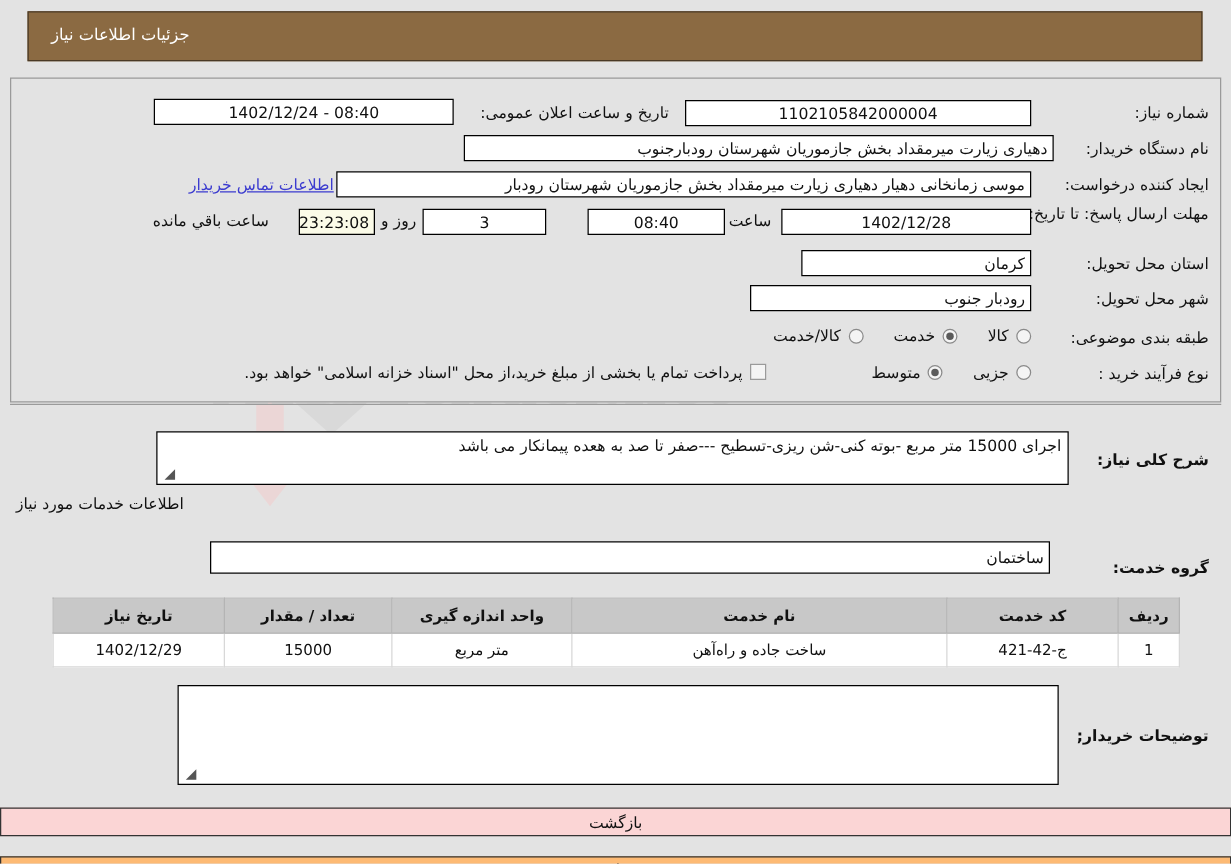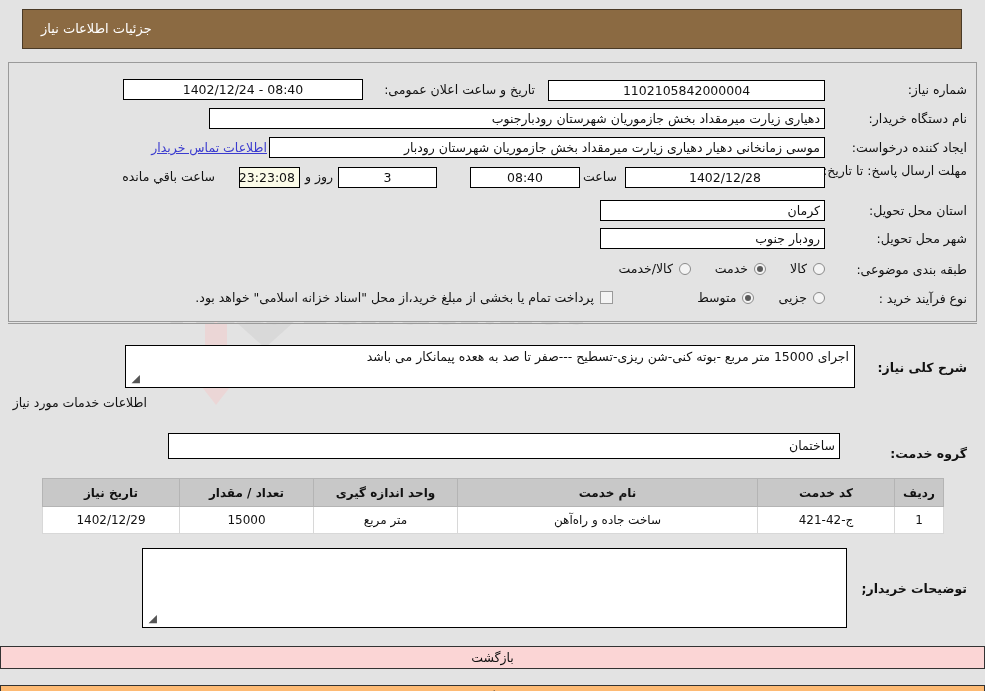--- a/index.html
+++ b/index.html
@@ -313,37 +313,37 @@
 
   <div class="panel-top"></div>
   <div class="panel-divider"></div>
 
   <div class="lbl-r" style="top:82px;">شماره نیاز:</div>
   <div class="fld" style="right:160px;top:80px;width:277px;">1102105842000004</div>
   <div class="lbl" style="position:absolute;right:450px;top:82px;z-index:3;text-align:right;">تاریخ و ساعت اعلان عمومی:</div>
   <div class="fld" style="right:622px;top:79px;width:240px;">08:40 - 1402/12/24</div>
 
   <div class="lbl-r" style="top:111px;">نام دستگاه خریدار:</div>
-  <div class="fld rtl-right" style="right:160px;top:108px;width:616px;">دهیاری زیارت میرمقداد بخش جازموریان شهرستان رودبارجنوب</div>
+  <div class="fld rtl-right" style="right:142px;top:108px;width:472px;">دهیاری زیارت میرمقداد بخش جازموریان شهرستان رودبارجنوب</div>
 
   <div class="lbl-r" style="top:140px;">ایجاد کننده درخواست:</div>
   <div class="fld rtl-right" style="right:160px;top:137px;width:556px;">موسی زمانخانی دهیار دهیاری زیارت میرمقداد بخش جازموریان شهرستان رودبار</div>
   <a class="link" style="right:718px;top:140px;" href="#">اطلاعات تماس خریدار</a>
 
   <div class="lbl-r lbl-two" style="top:163px;">مهلت ارسال پاسخ: تا تاریخ:</div>
   <div class="fld" style="right:160px;top:167px;width:200px;">1402/12/28</div>
   <div class="lbl" style="position:absolute;right:368px;top:169px;z-index:3;">ساعت</div>
   <div class="fld" style="right:405px;top:167px;width:110px;">08:40</div>
   <div class="fld" style="right:548px;top:167px;width:99px;">3</div>
   <div class="lbl" style="position:absolute;right:652px;top:169px;z-index:3;">روز و</div>
   <div class="fld yellowish" style="right:685px;top:167px;width:61px;">23:23:08</div>
   <div class="lbl" style="position:absolute;right:770px;top:169px;z-index:3;text-align:center;">ساعت باقي مانده</div>
 
   <div class="lbl-r" style="top:203px;">استان محل تحویل:</div>
-  <div class="fld rtl-right" style="right:160px;top:200px;width:225px;">کرمان</div>
+  <div class="fld rtl-right" style="right:160px;top:200px;width:184px;">کرمان</div>
 
   <div class="lbl-r" style="top:231px;">شهر محل تحویل:</div>
   <div class="fld rtl-right" style="right:160px;top:228px;width:225px;">رودبار جنوب</div>
 
   <div class="lbl-r" style="top:262px;">طبقه بندی موضوعی:</div>
   <div class="radio-grp" style="right:160px;top:261px;">
     <span class="radio"></span>
     <span class="radio-lbl">کالا</span>
     <span class="radio on"></span>
     <span class="radio-lbl">خدمت</span>

